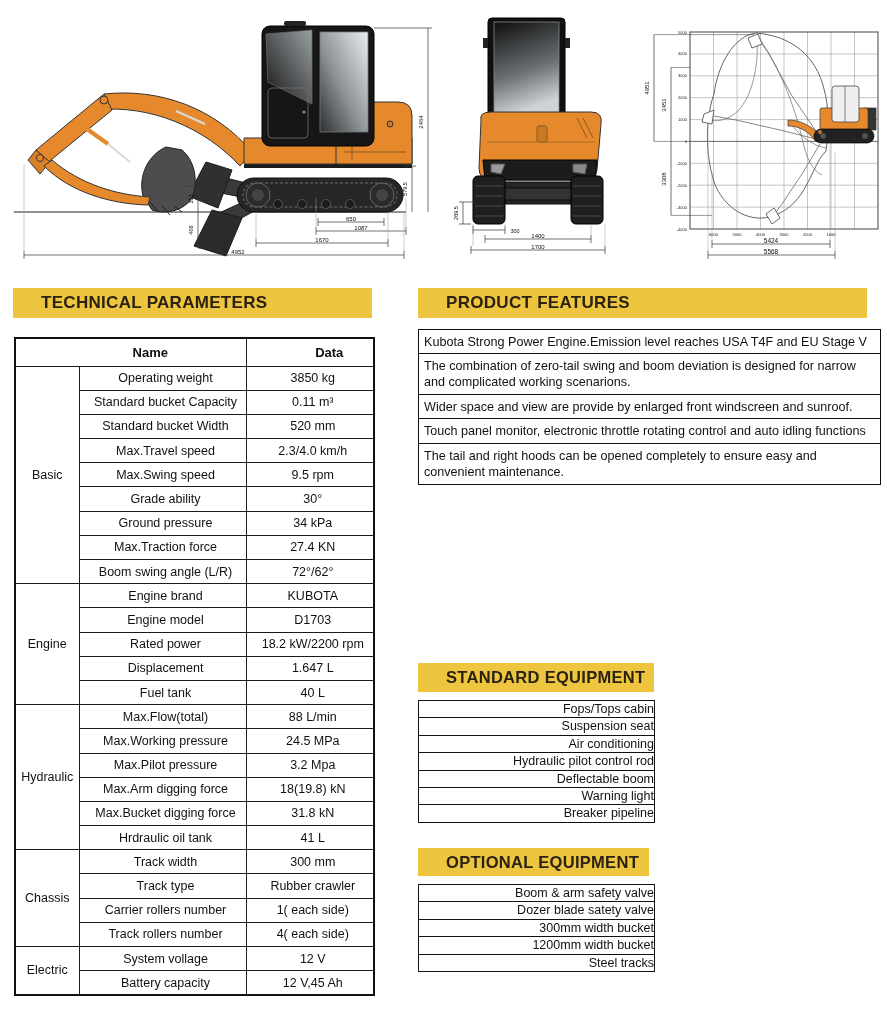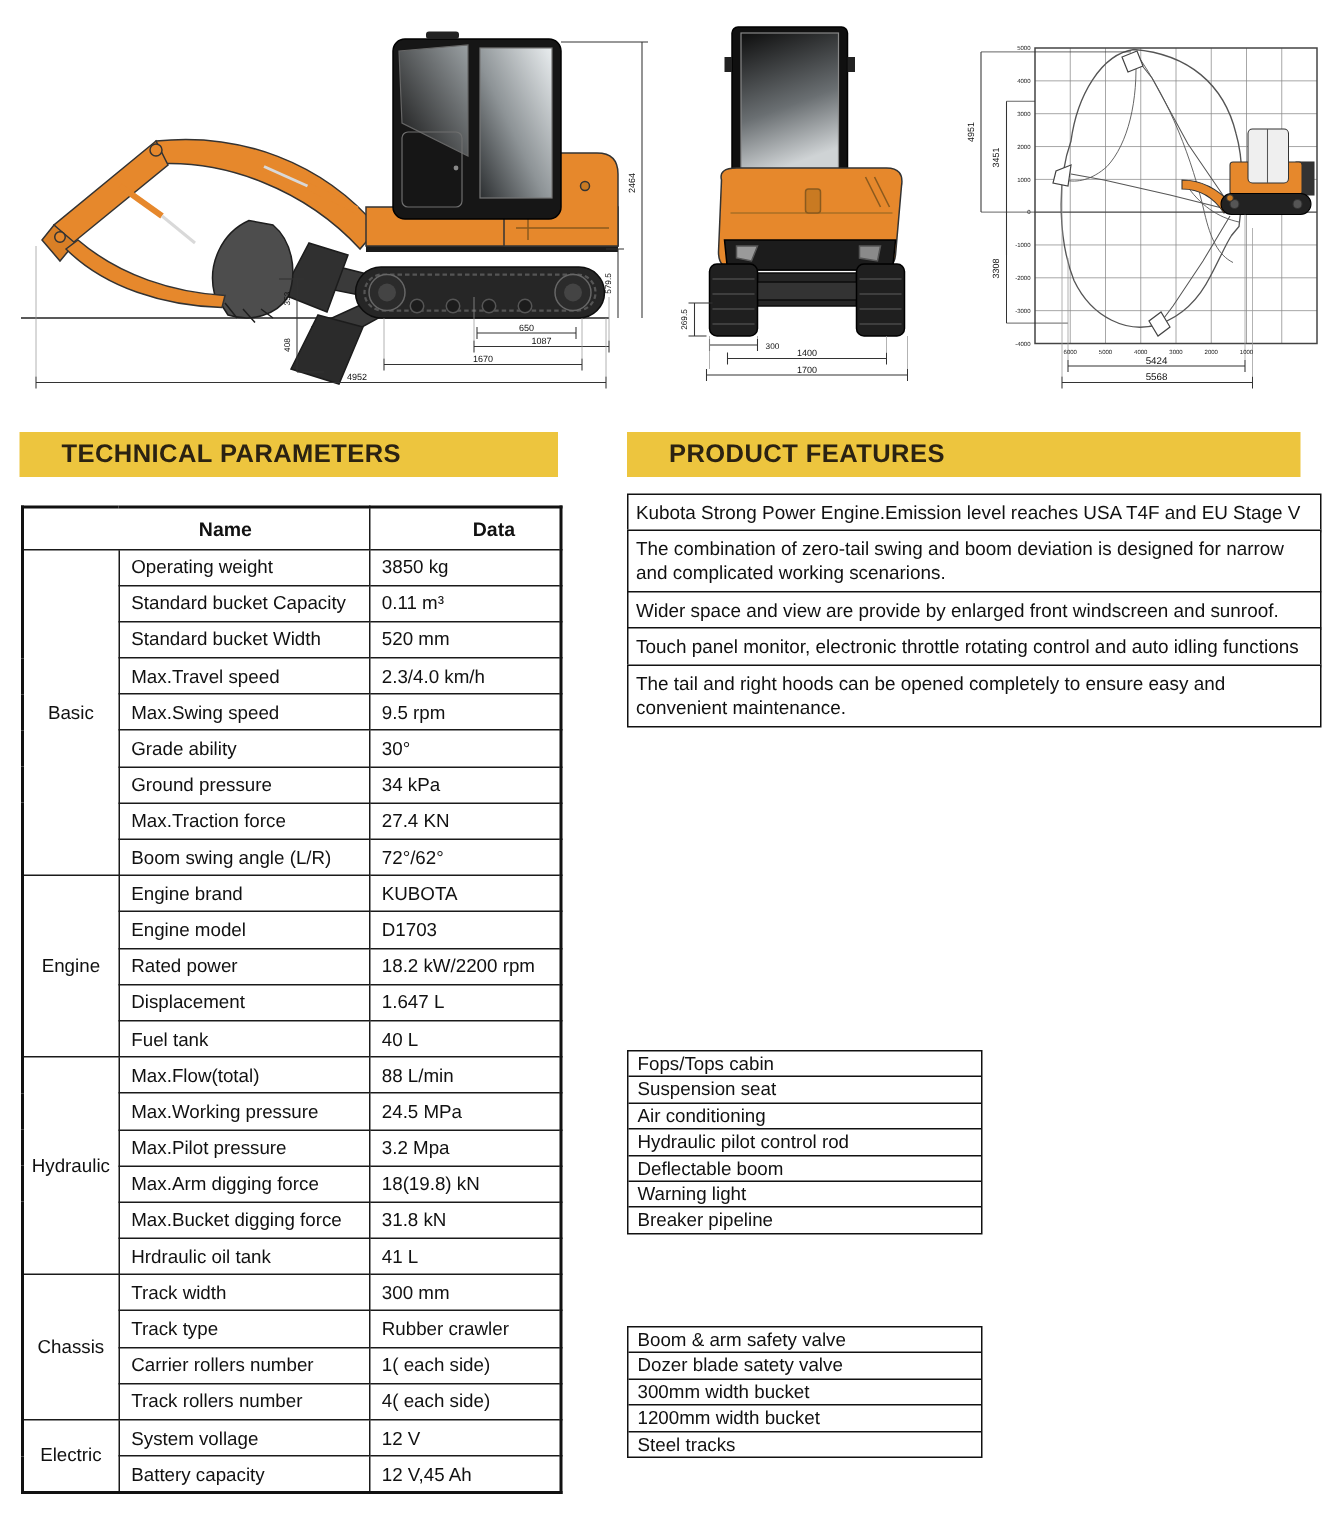--- a/index.html
+++ b/index.html
@@ -7,28 +7,28 @@
         font-family:"Liberation Sans","DejaVu Sans",sans-serif;color:#111;overflow:hidden;}
   .abs{position:absolute;}
   
   .bar{background:#edc53e;color:#2b2212;font-weight:bold;font-size:17px;
        letter-spacing:.3px;line-height:30px;height:30px;padding-left:28px;box-sizing:border-box;}
   
   table.spec{border-collapse:collapse;table-layout:fixed;width:359px;font-size:12.5px;}
   table.spec th,table.spec td{border:1px solid #1a1a1a;box-sizing:border-box;padding-left:40px;}
   table.spec{border:2px solid #111;}
   table.spec th{height:28px;font-size:13px;font-weight:bold;text-align:center;}
-  table.spec td{height:24.2px;padding:0 2px 0 8px;overflow:hidden;white-space:nowrap;}
+  table.spec td{height:24.2px;padding:0 2px 0 8px;overflow:hidden;white-space:nowrap;text-align:center;}
   table.spec td.cat{text-align:center;padding:0;}
   
   .features{width:463px;}
   .feature{border:1.5px solid #111;margin-top:-1.5px;padding:4px 3px 4px 5px;
            font-size:12.6px;line-height:1.28;background:#fff;}
   
-  .equip{width:237px;border:1.5px solid #111;box-sizing:border-box;background:#fff;}
+  .equip{width:237px;border:1.5px solid #111;box-sizing:border-box;background:#fff;text-align:right;}
   .equip-row{height:16.4px;line-height:16.4px;border-bottom:1px solid #111;
              padding-left:6px;font-size:12.5px;overflow:hidden;white-space:nowrap;}
   .equip-row:last-child{border-bottom:none;}
   
   svg text{font-family:"Liberation Sans","DejaVu Sans",sans-serif;fill:#111;}
   svg text.dim{font-size:6px;}
   svg text.dim55{font-size:5.5px;}
   svg text.tick{font-size:4px;fill:#222;}
 </style>
 </head>
@@ -464,20 +464,23 @@
 
       <div class="feature">
         <span>Touch panel monitor, electronic throttle rotating control and auto idling functions</span>
       </div>
 
       <div class="feature">
         <span>The tail and right hoods can be opened completely to ensure easy and convenient maintenance.</span>
       </div>
     </div>
 
+  <div class="abs bar" style="left:418px;top:663px;width:236px;font-size:16.5px;height:29px;line-height:29px">
+    <span>STANDARD EQUIPMENT</span>
+  </div>
   <div class="abs equip" style="left:418px;top:700px">
 
       <div class="equip-row">
         <span>Fops/Tops cabin</span>
       </div>
 
       <div class="equip-row">
         <span>Suspension seat</span>
       </div>
 
@@ -495,20 +498,23 @@
 
       <div class="equip-row">
         <span>Warning light</span>
       </div>
 
       <div class="equip-row">
         <span>Breaker pipeline</span>
       </div>
     </div>
 
+  <div class="abs bar" style="left:418px;top:848px;width:231px;font-size:16.5px;height:28px;line-height:28px">
+    <span>OPTIONAL EQUIPMENT</span>
+  </div>
   <div class="abs equip" style="left:418px;top:884px">
 
       <div class="equip-row">
         <span>Boom &amp; arm safety valve</span>
       </div>
 
       <div class="equip-row">
         <span>Dozer blade satety valve</span>
       </div>
 

